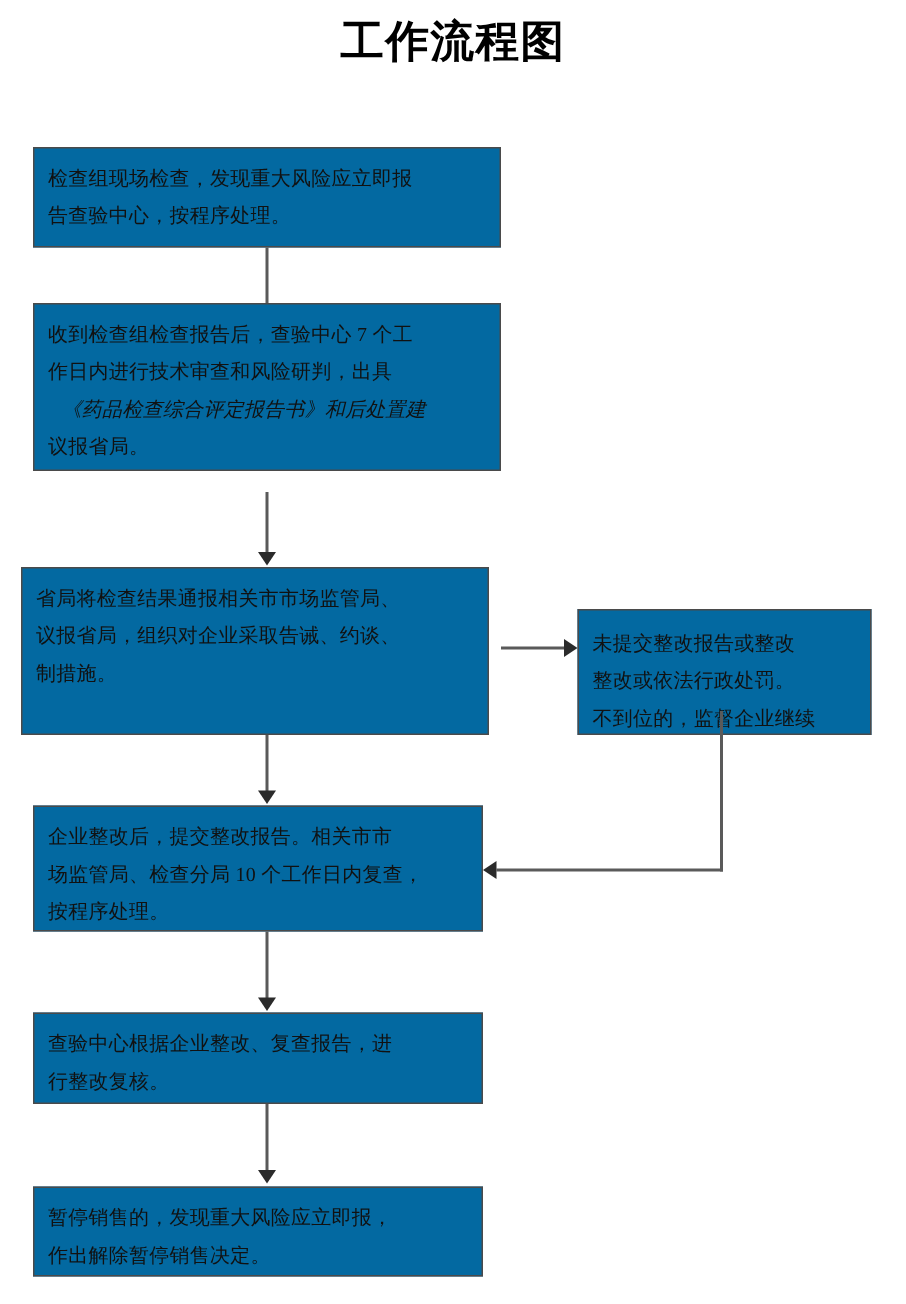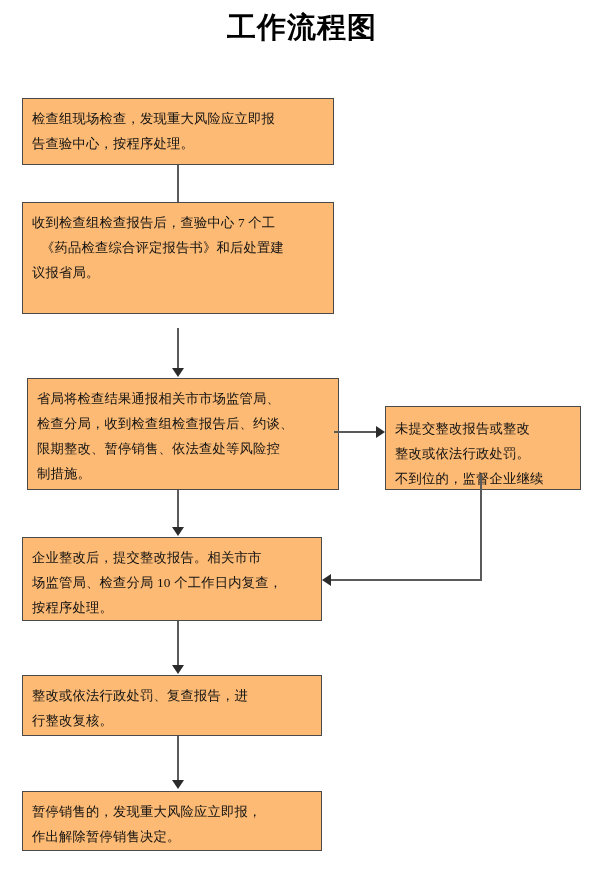--- a/index.html
+++ b/index.html
@@ -33,43 +33,44 @@
     font-size: 29px;
     font-weight: bold;
     letter-spacing: 1px;
     font-family: "Liberation Serif", "DejaVu Serif", serif;
   }
 
   .node {
     position: absolute;
     box-sizing: border-box;
     border: 1.6px solid #4a4a4a;
-    background: #fdba74;
+    background: #0369a1;
     font-size: 13.3px;
     line-height: 25px;
     font-family: "Liberation Serif", "DejaVu Serif", serif;
     color: #111111;
     padding: 7px 9px 6px 9px;
     text-align: justify;
     text-justify: inter-character;
     letter-spacing: 0.2px;
   }
 
   .node .ln {
     display: block;
     white-space: nowrap;
   }
   .node .ln.indent {
     padding-left: 9px;
+    font-style: italic;
   }
 
   
   #node-1 { left: 22px;  top: 98px;  width: 312px; height: 67px; }
   #node-2 { left: 22px;  top: 202px; width: 312px; height: 112px; }
-  #node-3 { left: 27px;  top: 378px; width: 312px; height: 112px; }
+  #node-3 { left: 14px;  top: 378px; width: 312px; height: 112px; }
   #node-4 { left: 22px;  top: 537px; width: 300px; height: 84px; font-family: Liberation Serif, serif; }
   #node-5 { left: 22px;  top: 675px; width: 300px; height: 61px; }
   #node-6 { left: 22px;  top: 791px; width: 300px; height: 60px; }
   #node-side { left: 385px; top: 406px; width: 196px; height: 84px; padding-top: 9px; }
 
   
   .conn {
     position: absolute;
     background: #5a5a5a;
   }
@@ -134,31 +135,31 @@
   <div class="node" id="node-1">
     <span class="ln">检查组现场检查，发现重大风险应立即报</span>
     <span class="ln">告查验中心，按程序处理。</span>
   </div>
 
   <div class="conn v" id="edge1-line"></div>
   <div class="arrow-down" id="edge1-arrow"></div>
 
   <div class="node" id="node-2">
     <span class="ln">收到检查组检查报告后，查验中心 7 个工</span>
+    <span class="ln">作日内进行技术审查和风险研判，出具</span>
     <span class="ln indent">《药品检查综合评定报告书》和后处置建</span>
     <span class="ln">议报省局。</span>
   </div>
 
   <div class="conn v" id="edge2-line"></div>
   <div class="arrow-down" id="edge2-arrow"></div>
 
   <div class="node" id="node-3">
     <span class="ln">省局将检查结果通报相关市市场监管局、</span>
-    <span class="ln">检查分局，收到检查组检查报告后、约谈、</span>
-    <span class="ln">限期整改、暂停销售、依法查处等风险控</span>
+    <span class="ln">议报省局，组织对企业采取告诫、约谈、</span>
     <span class="ln">制措施。</span>
   </div>
 
   <div class="conn h" id="edge6-line"></div>
   <div class="arrow-right" id="edge6-arrow"></div>
 
   <div class="node" id="node-side">
     <span class="ln">未提交整改报告或整改</span>
     <span class="ln">整改或依法行政处罚。</span>
     <span class="ln">不到位的，监督企业继续</span>
@@ -174,21 +175,21 @@
   <div class="node" id="node-4">
     <span class="ln">企业整改后，提交整改报告。相关市市</span>
     <span class="ln">场监管局、检查分局 10 个工作日内复查，</span>
     <span class="ln">按程序处理。</span>
   </div>
 
   <div class="conn v" id="edge4-line"></div>
   <div class="arrow-down" id="edge4-arrow"></div>
 
   <div class="node" id="node-5">
-    <span class="ln">整改或依法行政处罚、复查报告，进</span>
+    <span class="ln">查验中心根据企业整改、复查报告，进</span>
     <span class="ln">行整改复核。</span>
   </div>
 
   <div class="conn v" id="edge5-line"></div>
   <div class="arrow-down" id="edge5-arrow"></div>
 
   <div class="node" id="node-6">
     <span class="ln">暂停销售的，发现重大风险应立即报，</span>
     <span class="ln">作出解除暂停销售决定。</span>
   </div>

